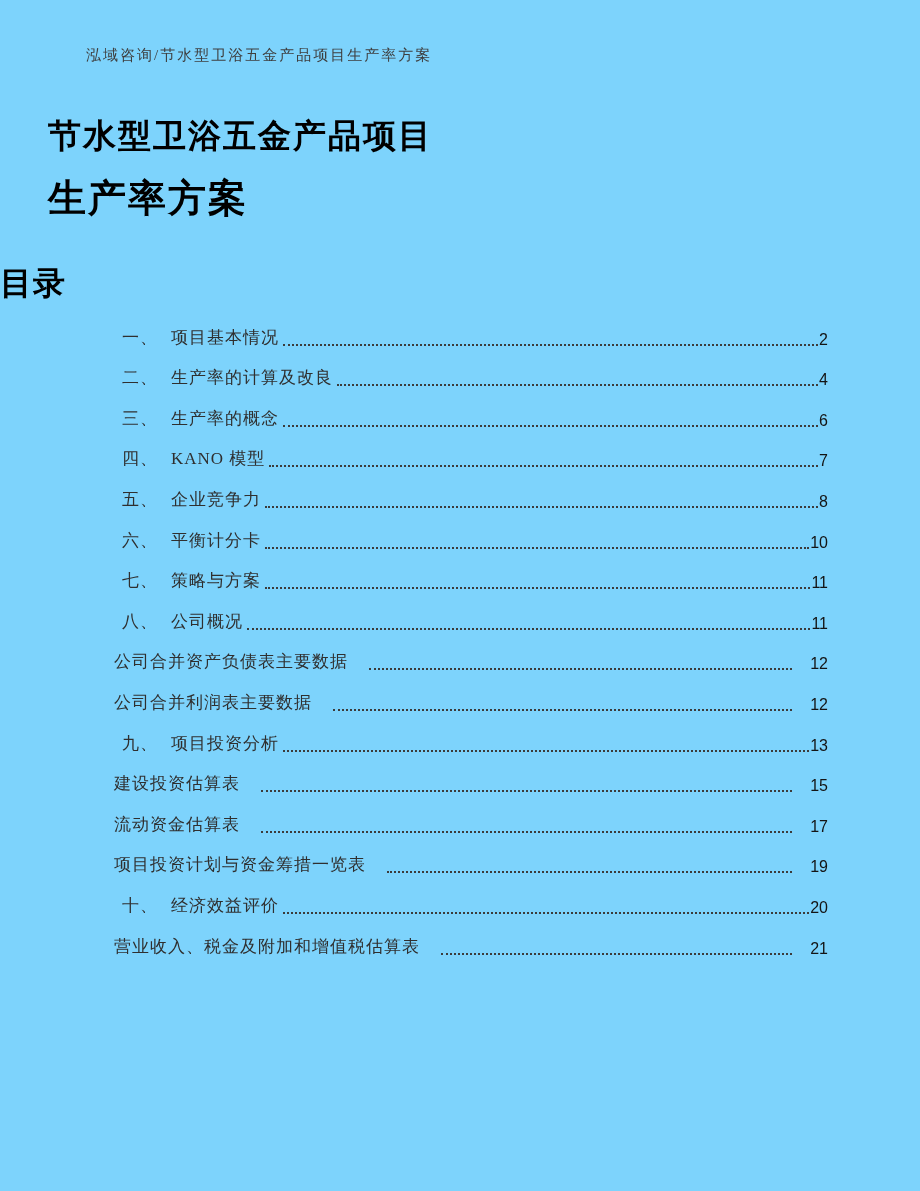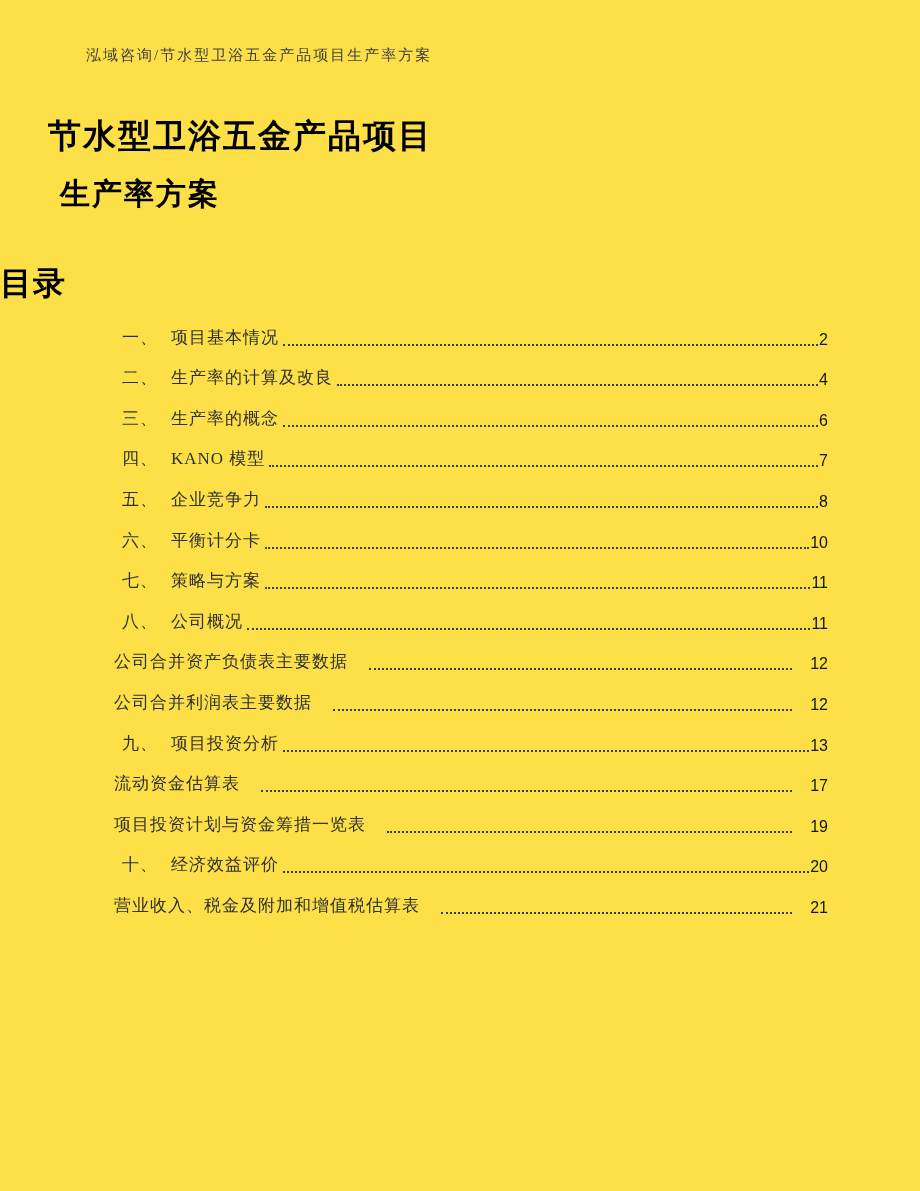--- a/index.html
+++ b/index.html
@@ -3,21 +3,21 @@
 <meta charset="utf-8">
 <style>
   * { margin: 0; padding: 0; box-sizing: border-box; }
   html, body { background: #e9e9e9; }
   body { width: 920px; margin: 0; font-family: "Liberation Serif", serif; }
 
   .page {
     position: relative;
     width: 920px;
     height: 1191px;
-    background: #fde047;
+    background: #7dd3fc;
     overflow: hidden;
   }
 
   .doc-header {
     position: absolute;
     top: 46px;
     left: 86px;
     font-size: 15px;
     letter-spacing: 2px;
     color: #3e3e3e;
@@ -34,25 +34,24 @@
     font-family: "Liberation Sans", sans-serif;
     font-weight: bold;
     padding-left: 48px;
   }
   .title-line1 {
     font-size: 33px;
     letter-spacing: 2px;
     line-height: 1;
   }
   .title-line2 {
-    font-size: 30px;
+    font-size: 38px;
     letter-spacing: 2px;
     line-height: 1;
     margin-top: 27px;
-    margin-left: 12px;
   }
 
   .toc-heading {
     position: absolute;
     top: 262px;
     left: 0;
     right: 0;
     text-align: left;
     font-size: 32px;
     font-weight: bold;
@@ -184,20 +183,25 @@
         <span class="leader"></span>
         <span class="toc-page">12</span>
       </div>
       <div class="toc-row">
         <span class="toc-num">九、</span>
         <span class="toc-text">项目投资分析</span>
         <span class="leader"></span>
         <span class="toc-page">13</span>
       </div>
       <div class="toc-row plain">
+        <span class="toc-text">建设投资估算表</span>
+        <span class="leader"></span>
+        <span class="toc-page">15</span>
+      </div>
+      <div class="toc-row plain">
         <span class="toc-text">流动资金估算表</span>
         <span class="leader"></span>
         <span class="toc-page">17</span>
       </div>
       <div class="toc-row plain">
         <span class="toc-text">项目投资计划与资金筹措一览表</span>
         <span class="leader"></span>
         <span class="toc-page">19</span>
       </div>
       <div class="toc-row">

